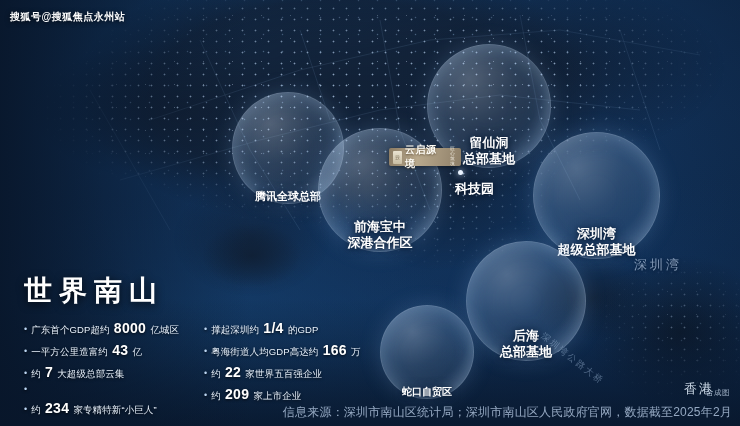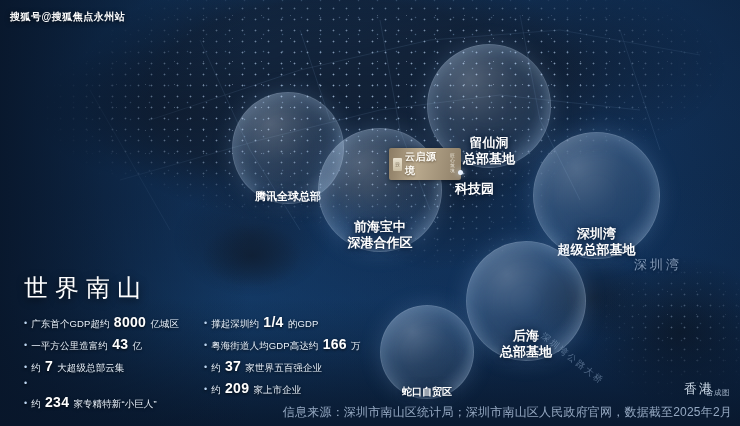--- a/index.html
+++ b/index.html
@@ -75,21 +75,21 @@
     display:flex;align-items:flex-end;justify-content:center;
     text-align:center;
   }
   .bubble .lbl{
     color:#fff;font-weight:bold;line-height:1.22;
     text-shadow:0 1px 4px rgba(6,20,40,.85),0 0 10px rgba(10,30,60,.7);
     white-space:pre-line;padding:0 6px;
   }
   
   #brand-badge{
-    position:absolute;left:389px;top:148px;width:72px;height:32px;
+    position:absolute;left:389px;top:148px;width:72px;height:18px;
     background:linear-gradient(100deg,#8b7b63 0%,#b9a98d 40%,#8e7f68 100%);
     border-radius:2px;display:flex;align-items:center;gap:3px;
     padding:0 4px;box-sizing:border-box;
     box-shadow:0 1px 4px rgba(0,0,0,.45);
   }
   #brand-badge .mark{
     width:9px;height:13px;flex:0 0 9px;
     background:linear-gradient(#f0ead9,#cfc3a8);
     border-radius:1px;opacity:.92;
     display:flex;align-items:center;justify-content:center;
@@ -119,21 +119,21 @@
     transform:rotate(38deg);transform-origin:left top;white-space:nowrap;
   }
   
   #watermark{
     position:absolute;left:10px;top:10px;color:#fff;font-size:10px;font-weight:bold;
     letter-spacing:.5px;text-shadow:0 1px 5px rgba(0,0,0,.75);
   }
   
   #info-panel{position:absolute;left:24px;top:272px;width:330px;}
   #panel-title{
-    color:#fff;font-size:24px;font-weight:normal;letter-spacing:7px;
+    color:#fff;font-size:28px;font-weight:bold;letter-spacing:7px;
     text-shadow:0 2px 8px rgba(0,0,0,.8);margin-bottom:10px;
   }
   .cols{display:flex;gap:8px;}
   .col{display:flex;flex-direction:column;gap:4.5px;}
   .col.left{width:178px;}
   .col.right{width:150px;}
   .stat{
     display:flex;align-items:baseline;gap:4px;
     color:#e8f1fb;font-size:9.5px;line-height:1.25;white-space:nowrap;
     text-shadow:0 1px 3px rgba(0,0,0,.75);
@@ -251,21 +251,21 @@
           <div class="stat">
             <span class="bullet">•</span>
             <span class="txt"><span>撑起深圳约</span><span class="num"> 1/4 </span><span>的GDP</span></span>
           </div>
           <div class="stat">
             <span class="bullet">•</span>
             <span class="txt"><span>粤海街道人均GDP高达约</span><span class="num"> 166 </span><span>万</span></span>
           </div>
           <div class="stat">
             <span class="bullet">•</span>
-            <span class="txt"><span>约</span><span class="num"> 37 </span><span>家世界五百强企业</span></span>
+            <span class="txt"><span>约</span><span class="num"> 22 </span><span>家世界五百强企业</span></span>
           </div>
           <div class="stat">
             <span class="bullet">•</span>
             <span class="txt"><span>约</span><span class="num"> 209 </span><span>家上市企业</span></span>
           </div>
         </div>
     </div>
   </div>
 
   <div id="composite-note">合成图</div>

